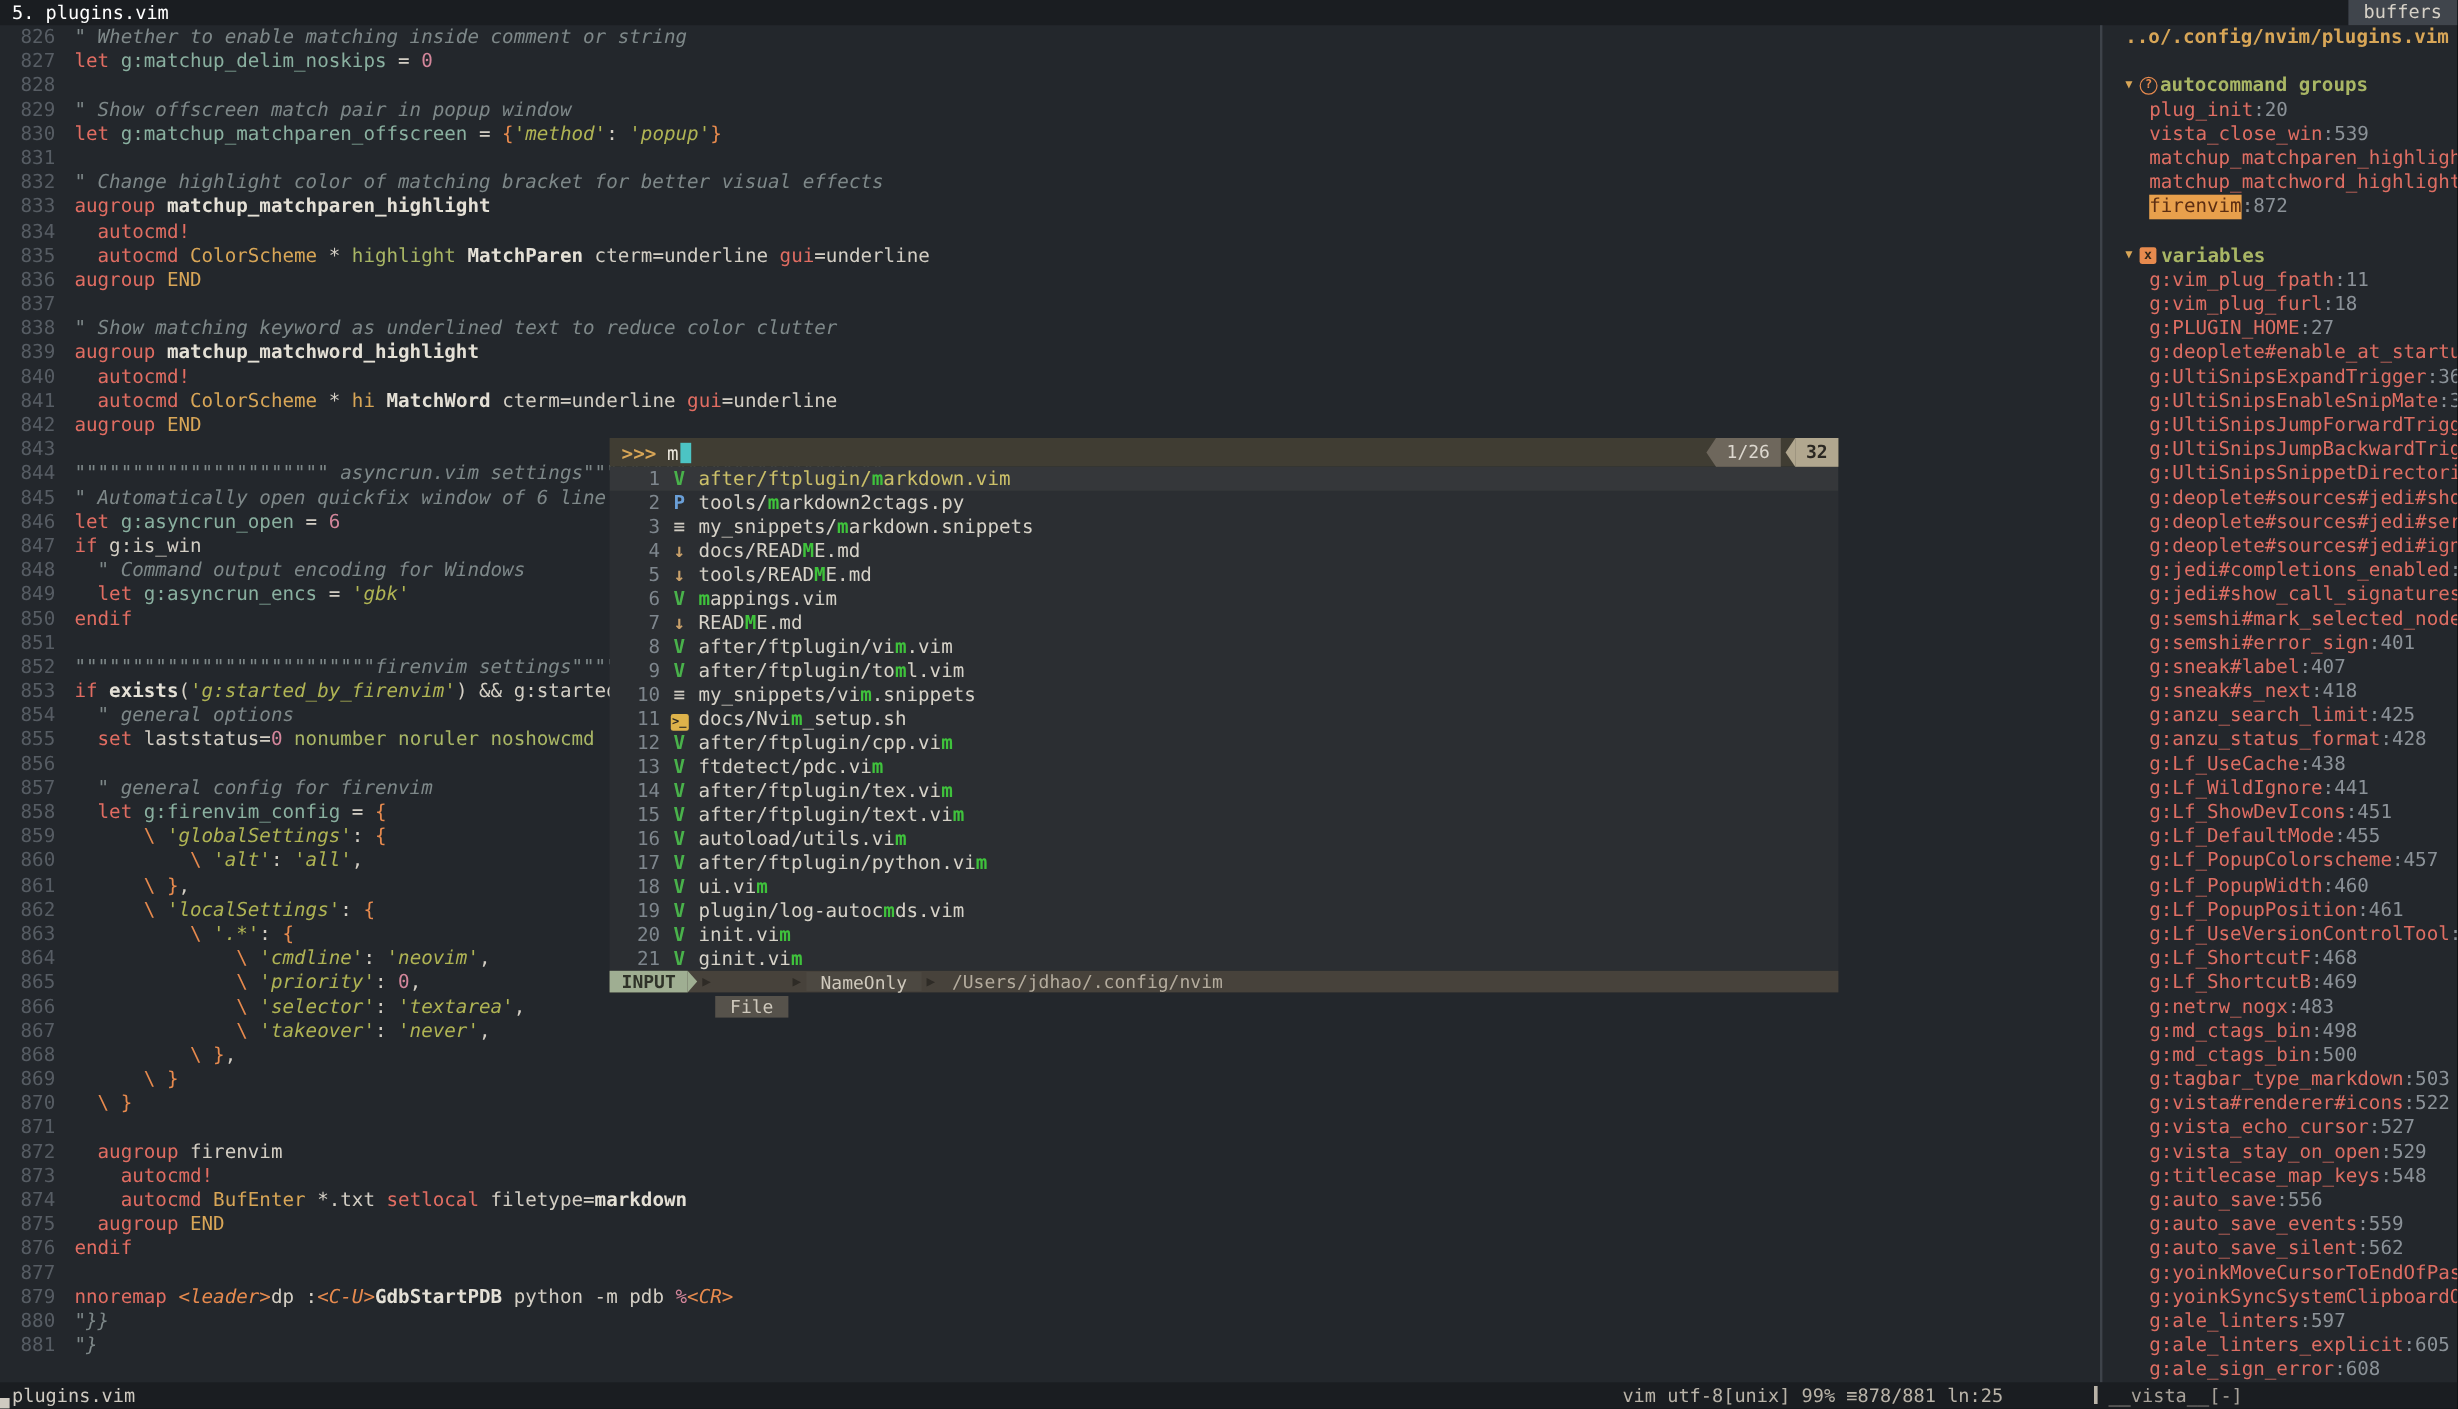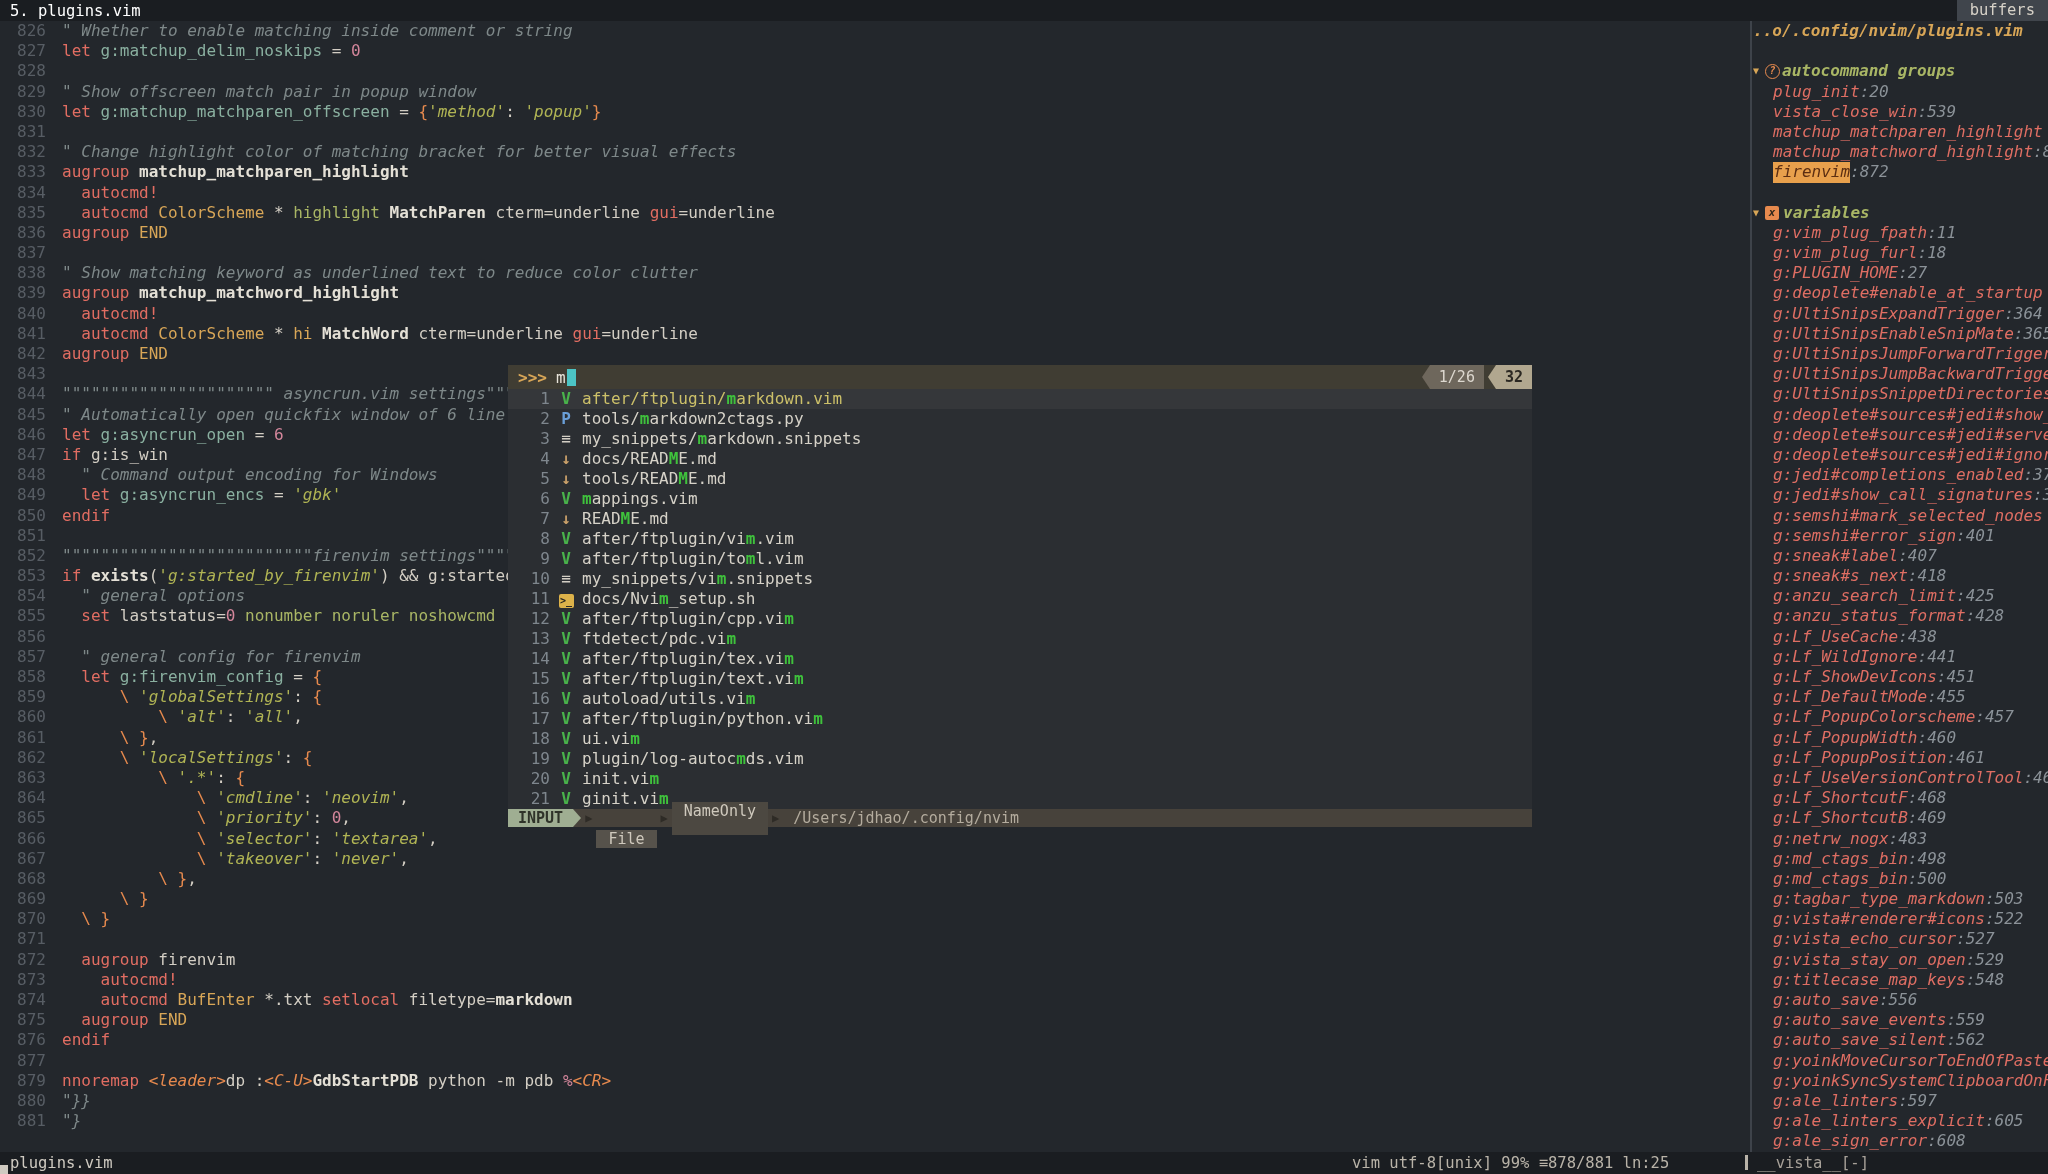--- a/index.html
+++ b/index.html
@@ -59,25 +59,25 @@
   .icon-python{color:#6a9fd8;font-weight:bold;}
   .icon-snippet{color:#d3cec4;}
   .icon-markdown{color:#c9a06a;font-weight:bold;}
   .icon-shell{display:inline-block;width:15px;height:14px;background:#ddb24a;border-radius:2px;
     color:#2b2822;font-size:10px;line-height:14px;font-weight:bold;}
   #popup-status{display:flex;align-items:center;height:18px;background:var(--popstat);font-size:15px;}
   .seg-input{background:#9fae92;color:#2f3329;font-weight:bold;padding:0 10px;height:18px;line-height:18px;}
   .seg-tri{width:0;height:0;border-top:9px solid transparent;border-bottom:9px solid transparent;border-left:8px solid #9fae92;}
   .seg-arrow{color:#2e2b26;margin:0 4px;font-size:12px;}
   .seg-chip{background:#56524b;color:#cfc9bd;padding:0 12px;height:18px;line-height:18px;margin-top:41px;}
-  .seg-chip2{background:#4c4841;color:#cfc9bd;padding:0 12px;height:33px;line-height:18px;}
+  .seg-chip2{background:#4c4841;color:#cfc9bd;padding:0 12px;height:16px;line-height:18px;}
   .seg-path{color:#b4ac9e;margin-left:10px;}
   
   #vsep{position:absolute;left:1750px;top:21px;width:2px;height:1131px;background:var(--sep);}
-  #sidebar{position:absolute;left:1753px;top:21px;width:295px;height:1131px;overflow:hidden;padding-left:0;font-style:italic;}
+  #sidebar{position:absolute;left:1753px;top:21px;width:295px;height:1131px;overflow:hidden;padding-left:18px;}
   .srow{height:20.2px;line-height:20.2px;white-space:pre;overflow:hidden;display:flex;align-items:center;}
   .srow-title{color:var(--yellow);font-weight:bold;}
   .s-arrow{color:var(--yellow);font-size:10px;margin-right:6px;}
   .s-hlabel{color:var(--green);font-weight:bold;}
   .icon-question{display:inline-block;width:15px;height:15px;border:1.5px solid var(--orange);border-radius:50%;
     color:var(--orange);font-size:10px;line-height:12px;text-align:center;font-weight:bold;margin-right:2px;}
   .icon-varbox{display:inline-block;width:14px;height:14px;background:var(--orange);border-radius:2px;
     color:#32281c;font-size:11px;line-height:14px;text-align:center;font-weight:bold;margin-right:4px;}
   .sitem{padding-left:20px;}
   .sname{color:var(--sbred);}

